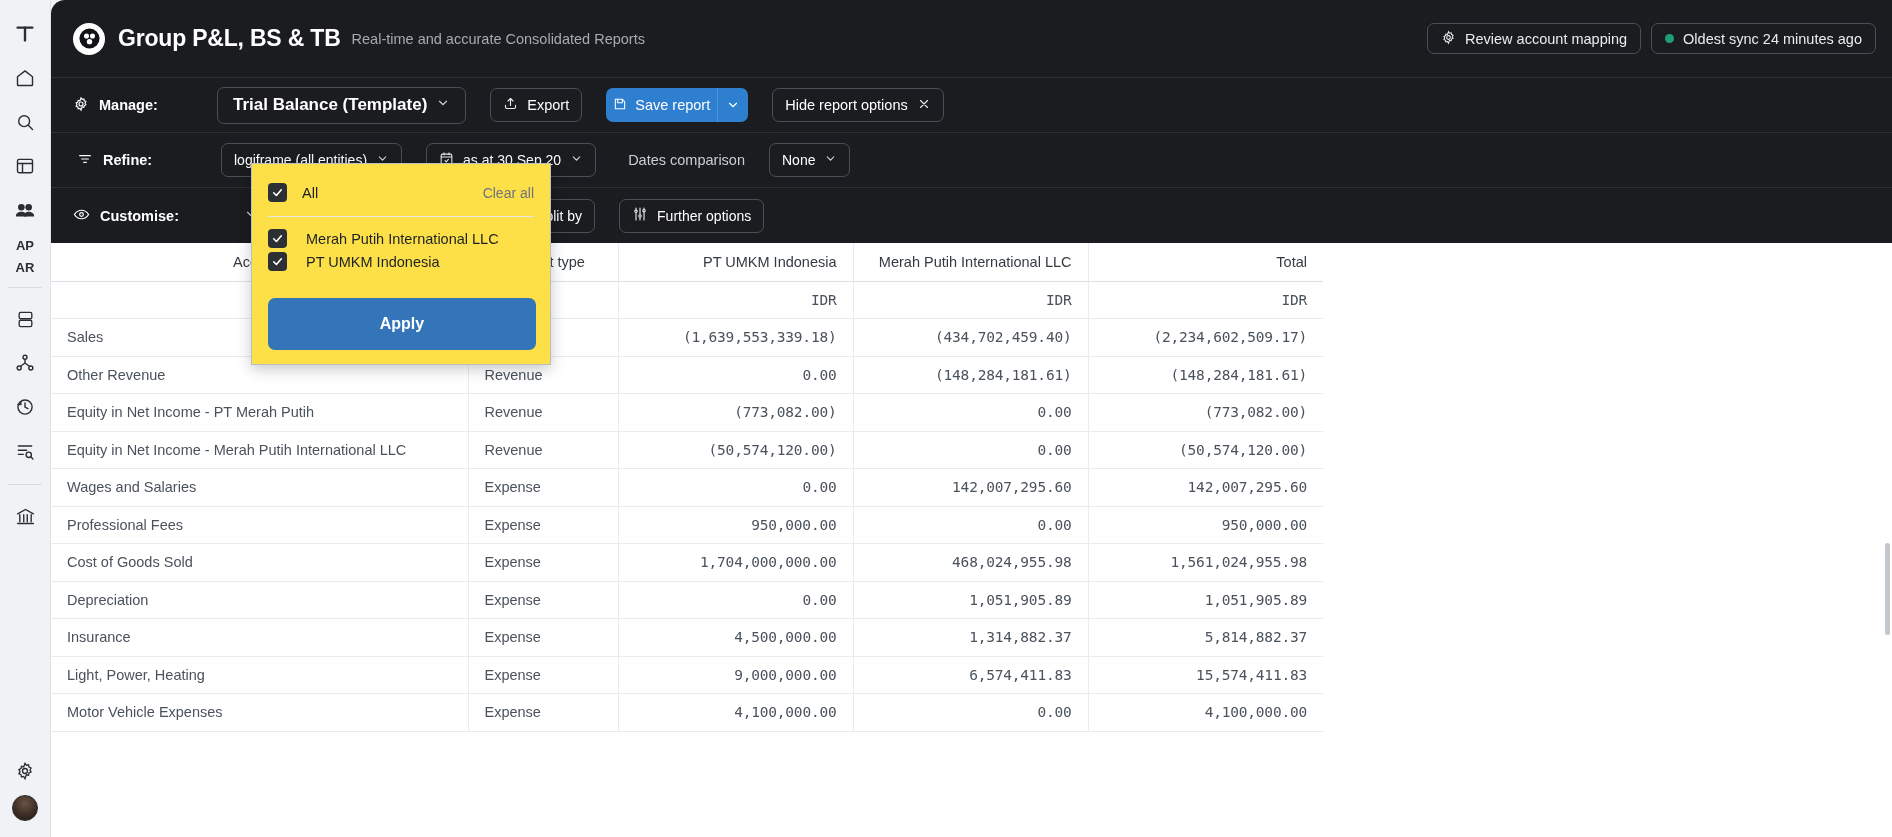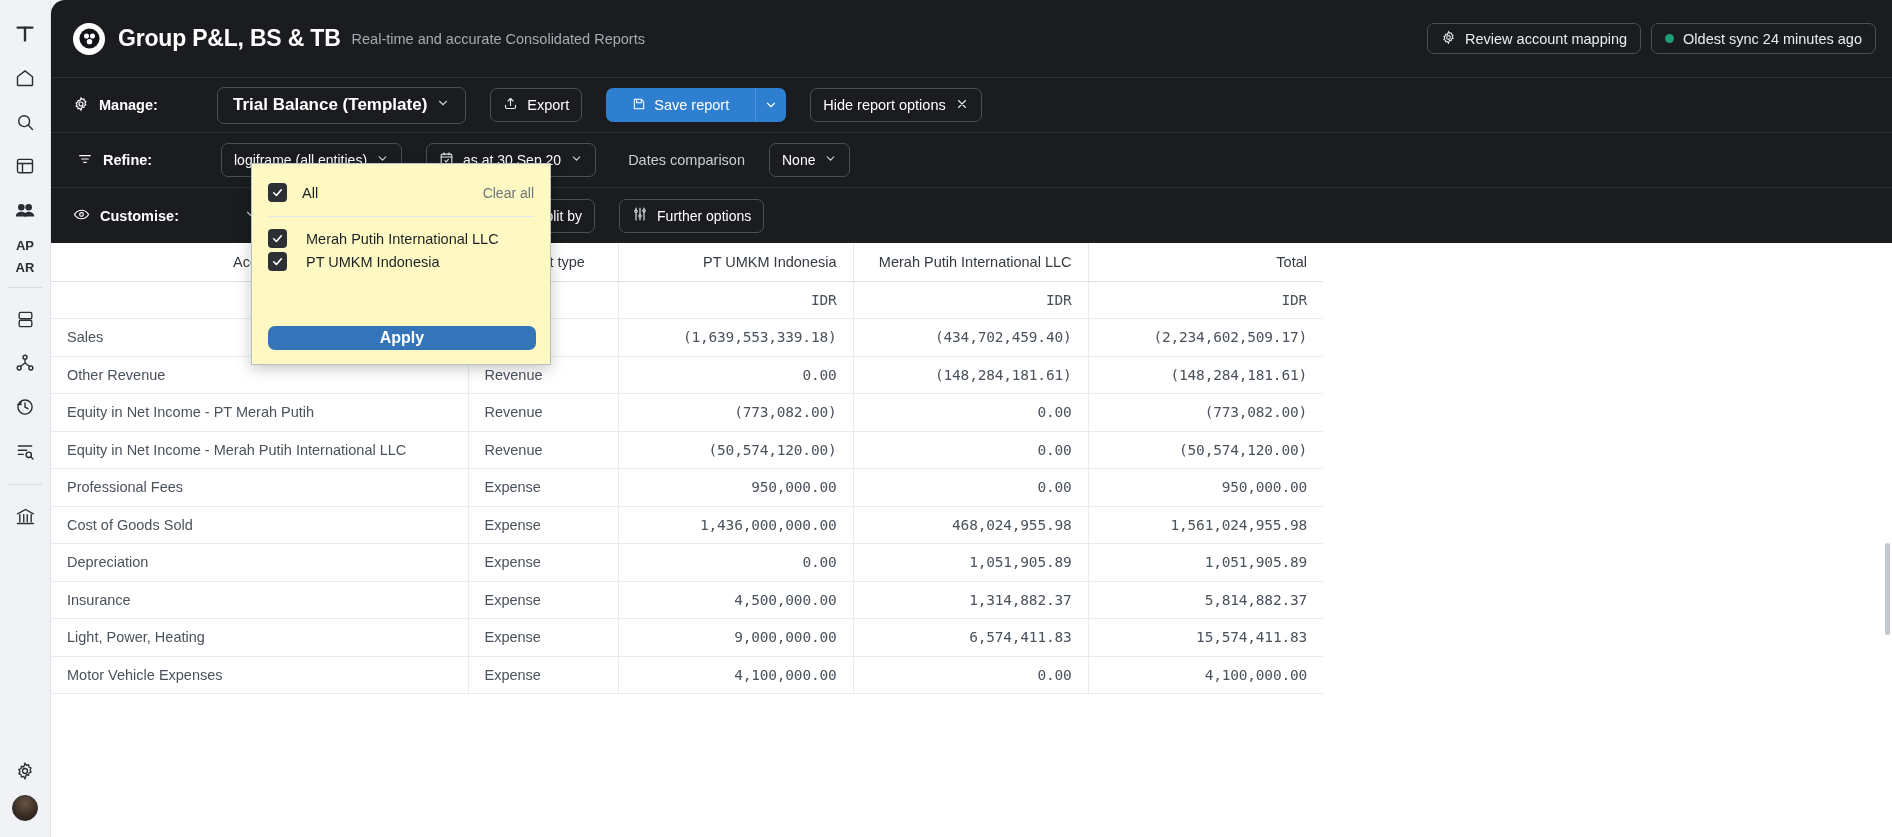--- a/index.html
+++ b/index.html
@@ -96,21 +96,21 @@
     color:#fff; font-size:14.5px; background:transparent; cursor:pointer; white-space:nowrap;
   }
   .sel.big { font-size: 17px; font-weight: 700; height: 37px; padding: 0 15px; }
   .sel.small { font-size: 14px; }
   .chev { display:inline-block; }
   .btn-blue {
     display:flex; align-items:center; height:34px;
     background:#2f7fd1; border-radius:7px; color:#fff; font-size:14.5px;
     cursor:pointer; overflow:hidden;
   }
-  .btn-blue .lbl { display:flex; align-items:center; gap:8px; padding: 0 26px; height:100%; }
+  .btn-blue .lbl { display:flex; align-items:center; gap:8px; padding: 0 7px; height:100%; }
   .btn-blue .split { width:1px; height:100%; background:#4a93dd; }
   .btn-blue .caret { display:flex; align-items:center; justify-content:center; width:30px; height:100%; }
   .plainlbl { color:#c9ced6; font-size:14.5px; white-space:nowrap; }
 
   
   .tablearea { flex: 1 1 auto; background:#ffffff; overflow:hidden; position:relative; }
   table.tb { border-collapse: collapse; width: 1272px; table-layout: fixed; }
   table.tb th, table.tb td {
     border-bottom: 1px solid #e9ecef;
     padding: 0 16px;
@@ -137,42 +137,42 @@
   th.num { font-family: "Liberation Sans", sans-serif; font-size:14.5px; letter-spacing: 0; }
   .currow td { height: 37.5px; }
 
   
   .sep-l { border-left: 1px solid #e9ecef; }
 
   
   .dd {
     position:absolute; left: 200px; top: 163px;
     width: 300px; height: 202px;
-    background:#fef9c3;
+    background:#fde047;
     border: 1px solid #b9bfc7;
     box-shadow: 0 4px 14px rgba(0,0,0,0.22);
     z-index: 50;
     padding: 14px 16px 0 16px;
   }
   .dd-row { display:flex; align-items:center; }
   .dd-row.head { justify-content: space-between; padding: 5px 0 6px; }
   .cb {
     width: 19px; height: 19px; border-radius: 4px; background:#2c2f34;
     display:flex; align-items:center; justify-content:center; flex:0 0 19px;
     cursor:pointer;
   }
   .cb svg { display:block; }
   .dd-lbl { font-size: 14.5px; color:#1d2126; margin-left: 15px; }
   .dd-lbl.ind { margin-left: 19px; }
   .clear { font-size: 14px; color:#6d747d; cursor:pointer; }
   .dd-hr { height:1px; background:#e3e7ea; margin: 8px 0 12px; }
   .dd-item { display:flex; align-items:center; margin-bottom: 4px; }
   .apply {
     position:absolute; left:16px; bottom: 14px;
-    width: 268px; height: 24px;
+    width: 268px; height: 52px;
     background:#3375b8; border-radius:7px; color:#fff;
     font-size:16px; font-weight:700;
     display:flex; align-items:center; justify-content:center; cursor:pointer;
   }
 
   
   .vscroll {
     position:absolute; right: 2px; top: 300px; width: 5px; height: 92px;
     background:#c3c8ce; border-radius: 3px; z-index: 20;
   }
@@ -498,30 +498,37 @@
               <td class="num sep-l">(773,082.00)</td>
             </tr>
             <tr>
               <td class="">Equity in Net Income - Merah Putih International LLC</td>
               <td class="sep-l">Revenue</td>
               <td class="num sep-l">(50,574,120.00)</td>
               <td class="num sep-l">0.00</td>
               <td class="num sep-l">(50,574,120.00)</td>
             </tr>
             <tr>
+              <td class="">Wages and Salaries</td>
+              <td class="sep-l">Expense</td>
+              <td class="num sep-l">0.00</td>
+              <td class="num sep-l">142,007,295.60</td>
+              <td class="num sep-l">142,007,295.60</td>
+            </tr>
+            <tr>
               <td class="">Professional Fees</td>
               <td class="sep-l">Expense</td>
               <td class="num sep-l">950,000.00</td>
               <td class="num sep-l">0.00</td>
               <td class="num sep-l">950,000.00</td>
             </tr>
             <tr>
               <td class="">Cost of Goods Sold</td>
               <td class="sep-l">Expense</td>
-              <td class="num sep-l">1,436,000,000.00</td>
+              <td class="num sep-l">1,704,000,000.00</td>
               <td class="num sep-l">468,024,955.98</td>
               <td class="num sep-l">1,561,024,955.98</td>
             </tr>
             <tr>
               <td class="">Depreciation</td>
               <td class="sep-l">Expense</td>
               <td class="num sep-l">0.00</td>
               <td class="num sep-l">1,051,905.89</td>
               <td class="num sep-l">1,051,905.89</td>
             </tr>

